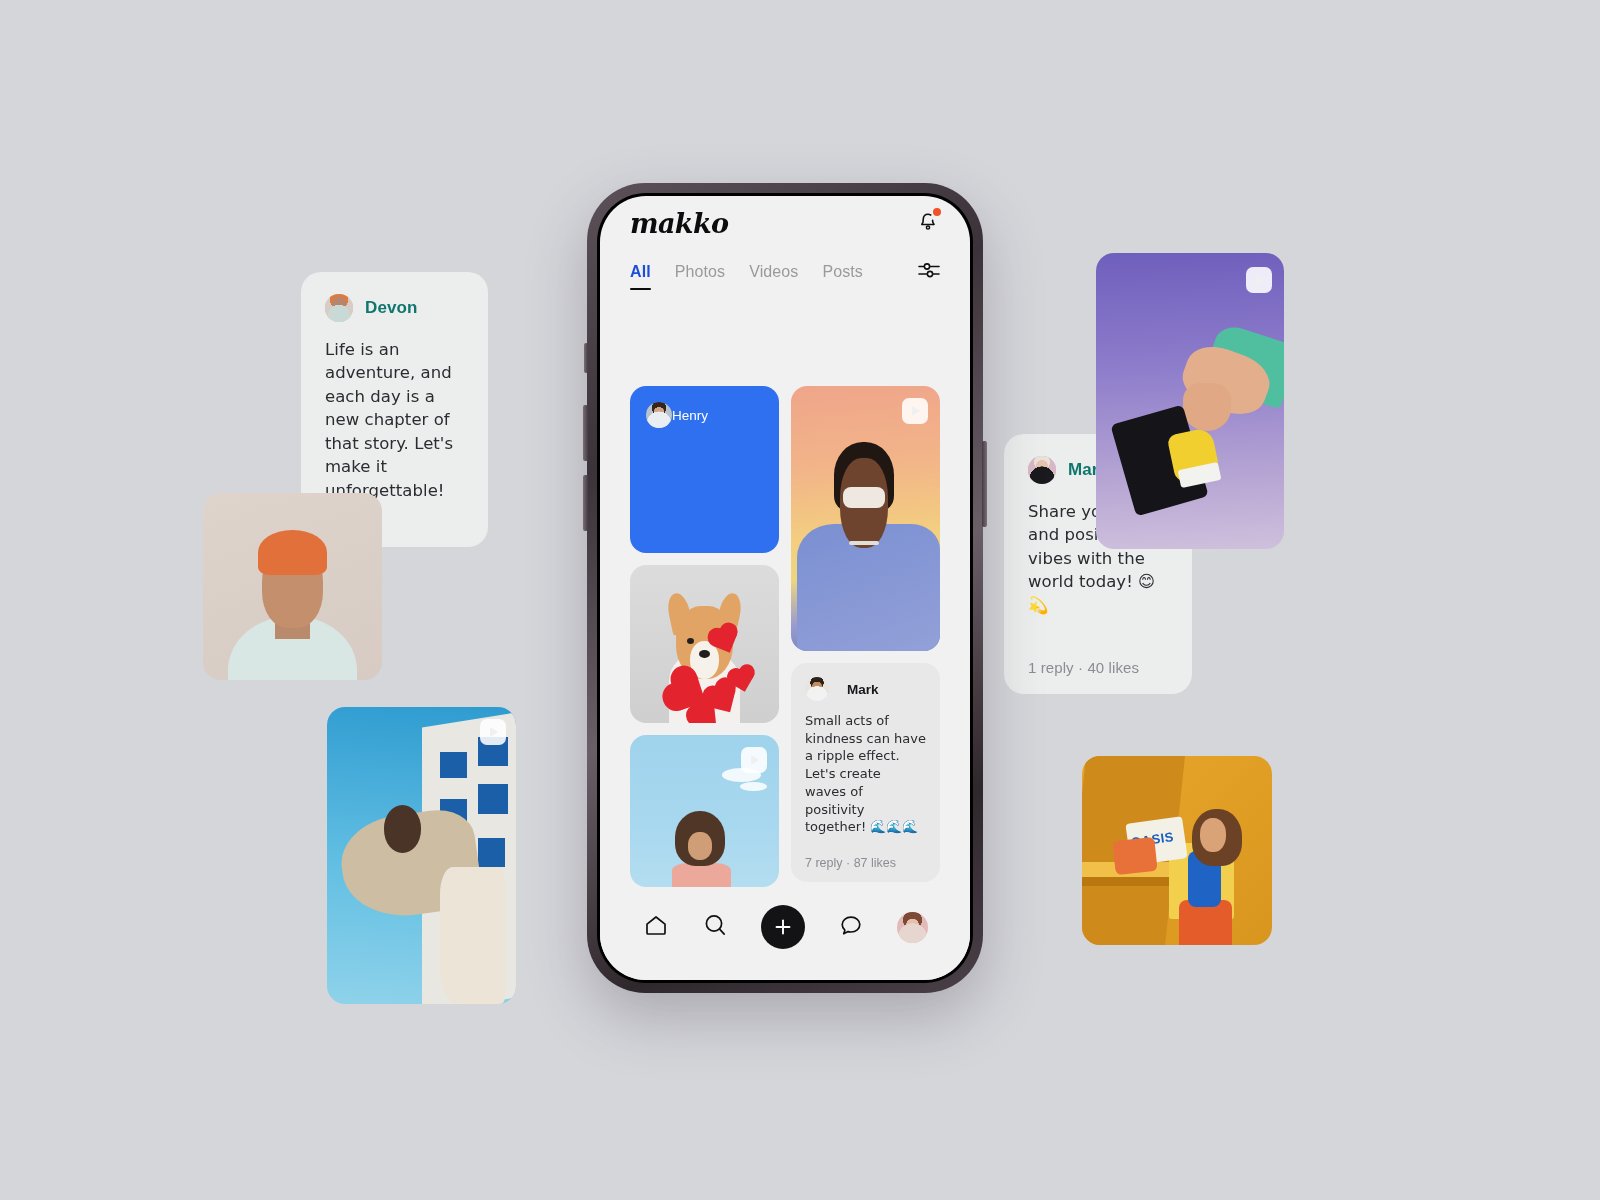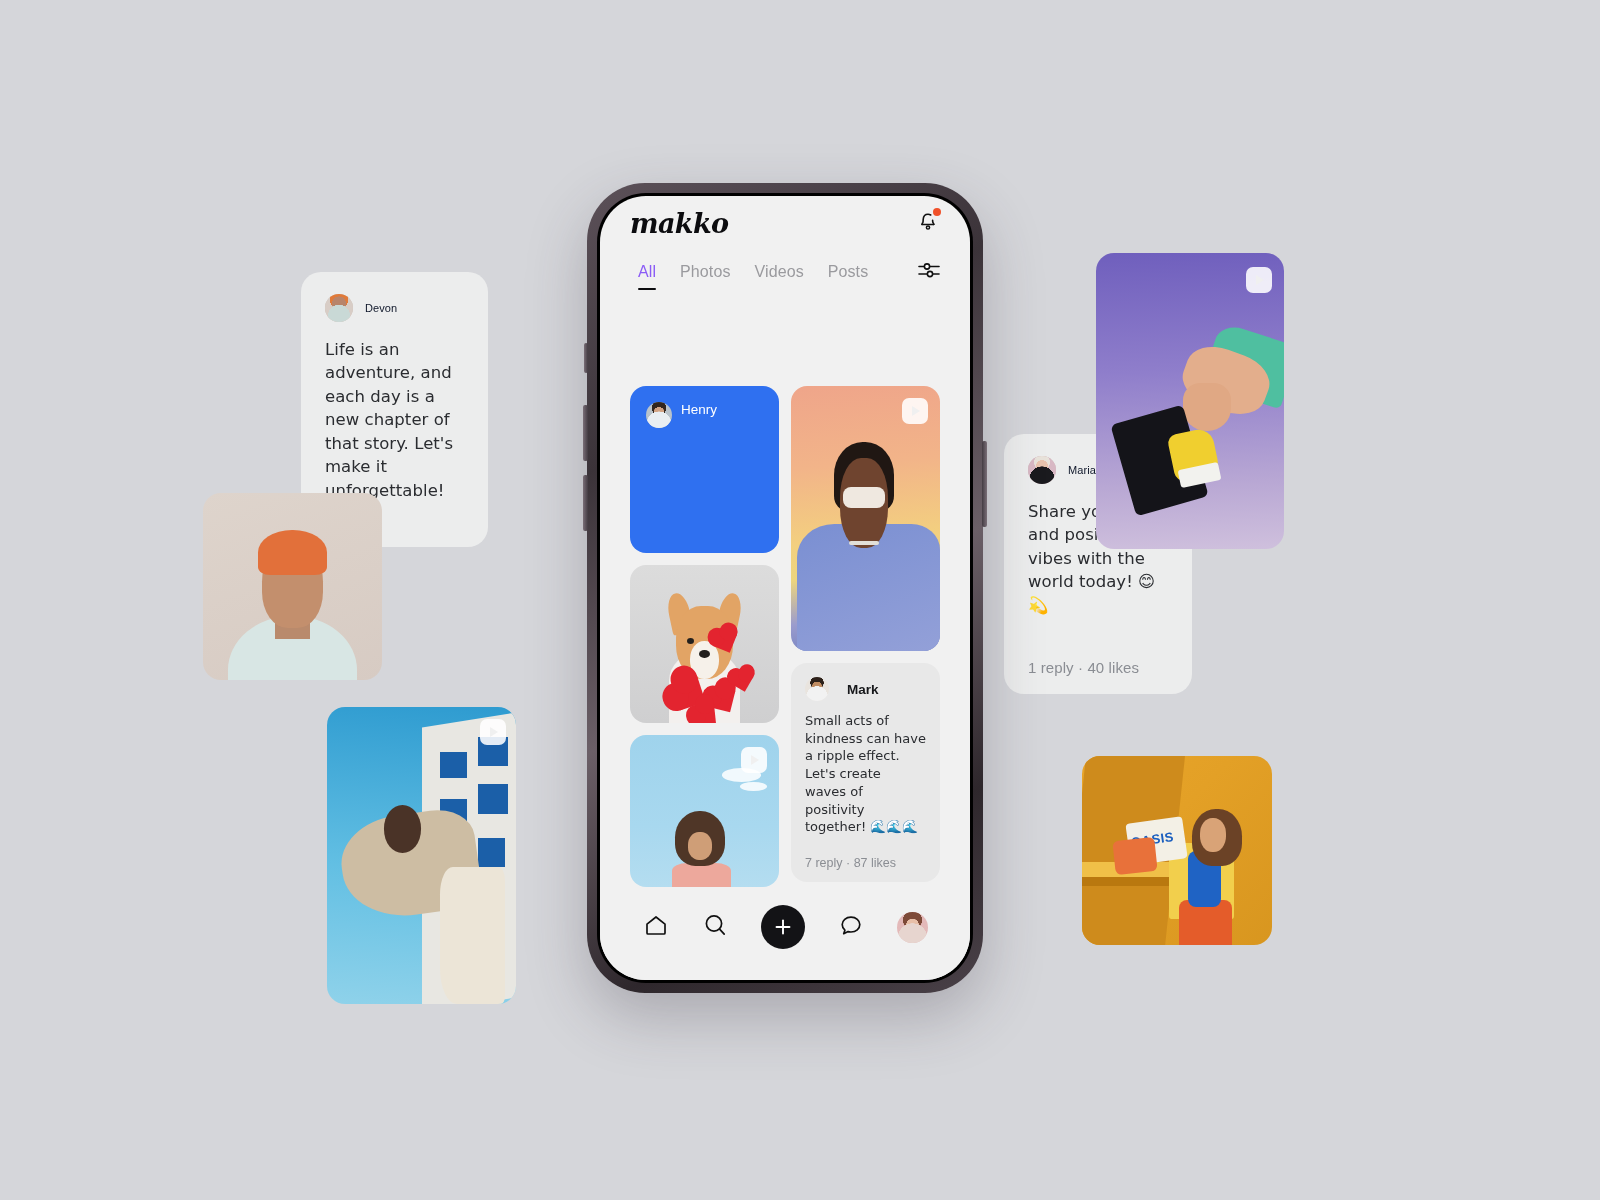--- a/index.html
+++ b/index.html
@@ -21,21 +21,21 @@
     background: #eceded;
     border-radius: 20px;
     padding: 22px 24px;
   }
   .card-head { display: flex; align-items: center; gap: 12px; margin-bottom: 16px; }
   .card-avatar {
     width: 28px; height: 28px; border-radius: 50%;
     flex: 0 0 28px; overflow: hidden; position: relative;
     background: #cbbfb6;
   }
-  .card-name { font-size: 11px; font-weight: 400; color: #0f172a; letter-spacing: .1px; }
+  .card-name { font-size: 17px; font-weight: 700; color: #0f766e; letter-spacing: .1px; }
   .card-body { font-size: 16.5px; line-height: 1.42; color: #2a2c30; letter-spacing: .05px; }
   .card-meta { font-size: 15px; color: #8a8d93; letter-spacing: .1px; }
 
   
   .av-face { position: absolute; inset: 0; }
   .av-devon { background: radial-gradient(circle at 50% 78%, #c9d9d6 0 42%, transparent 43%), radial-gradient(circle at 50% 34%, #b8846a 0 30%, transparent 31%), radial-gradient(circle at 50% 20%, #e07a3a 0 34%, transparent 35%), #d8cdc6; }
   .av-mariane { background: radial-gradient(circle at 50% 82%, #1a1a1e 0 46%, transparent 47%), radial-gradient(circle at 50% 36%, #e8c3ae 0 26%, transparent 27%), radial-gradient(circle at 50% 22%, #e8e2da 0 30%, transparent 31%), #d8b8c4; }
   .av-mark { background: radial-gradient(circle at 50% 84%, #f2f2f2 0 46%, transparent 47%), radial-gradient(circle at 50% 40%, #c08c62 0 26%, transparent 27%), radial-gradient(circle at 50% 24%, #2d211a 0 30%, transparent 31%), #e9e4de; }
   .av-henry { background: radial-gradient(circle at 50% 84%, #e9eef2 0 48%, transparent 49%), radial-gradient(circle at 50% 40%, #d2a384 0 26%, transparent 27%), radial-gradient(circle at 50% 23%, #32261e 0 30%, transparent 31%), #b9c3cb; }
   .av-me { background: radial-gradient(circle at 50% 84%, #e7d5cf 0 48%, transparent 49%), radial-gradient(circle at 50% 42%, #e8bfa8 0 26%, transparent 27%), radial-gradient(circle at 50% 26%, #7d4a38 0 34%, transparent 35%), #e3b9b9; }
@@ -166,38 +166,38 @@
   .bell-wrap { position: relative; width: 24px; height: 26px; }
   .bell-dot { position: absolute; right: -1px; top: 0; width: 8px; height: 8px; border-radius: 50%; background: #f0512a; }
 
   
   .tabs-row {
     display: flex; align-items: center; justify-content: space-between;
     padding: 22px 30px 0;
   }
   .tabs { display: flex; align-items: center; gap: 24px; }
   .tab { font-size: 16px; color: #9a9a9e; letter-spacing: .1px; padding-bottom: 9px; position: relative; }
-  .tab.active { color: #8b5cf6; font-weight: 400; margin-left: 8px; }
+  .tab.active { color: #1d4ed8; font-weight: 700; }
   .tab.active::after {
     content:""; position:absolute; left:0; right:0; bottom:0;
     height: 2.5px; background: #0c0c0f; border-radius: 2px;
   }
 
   
   .feed {
     position: absolute; left: 0; right: 0; top: 181px; bottom: 0;
     padding: 9px 30px 0;
     display: flex; gap: 12px;
   }
   .col { display: flex; flex-direction: column; gap: 12px; flex: 1; min-width: 0; }
   .feed-card { border-radius: 16px; overflow: hidden; position: relative; }
 
   
   .promo { background: #2f70f0; padding: 16px 16px 22px; height: 167px; display:flex; flex-direction:column; }
-  .promo-head { display: flex; gap: 9px; }
+  .promo-head { display: flex; align-items: center; }
   .promo-av { width: 26px; height: 26px; border-radius: 50%; overflow: hidden; position: relative; flex: 0 0 26px; }
   .promo-name { font-size: 13.5px; color: #fff; font-weight: 500; }
   .promo-title { margin-top: auto; font-size: 21px; line-height: 1.22; color: #fff; font-weight: 500; letter-spacing: -.2px; }
 
   
   .corgi { height: 158px; background: linear-gradient(180deg,#dcdcdc,#cfcfd0); position: relative; }
   .cg-body { position:absolute; left:26%; bottom:0; width:48%; height:44%; background:#f3f0ee; border-radius:40% 40% 0 0; }
   .cg-head { position:absolute; left:31%; top:26%; width:38%; height:46%; background:#e2a465; border-radius:44% 44% 46% 46%; }
   .cg-snout { position:absolute; left:40%; top:48%; width:20%; height:24%; background:#f6f1ea; border-radius:48%; }
   .cg-nose { position:absolute; left:46.5%; top:54%; width:7%; height:5%; background:#22201e; border-radius:50%; }

